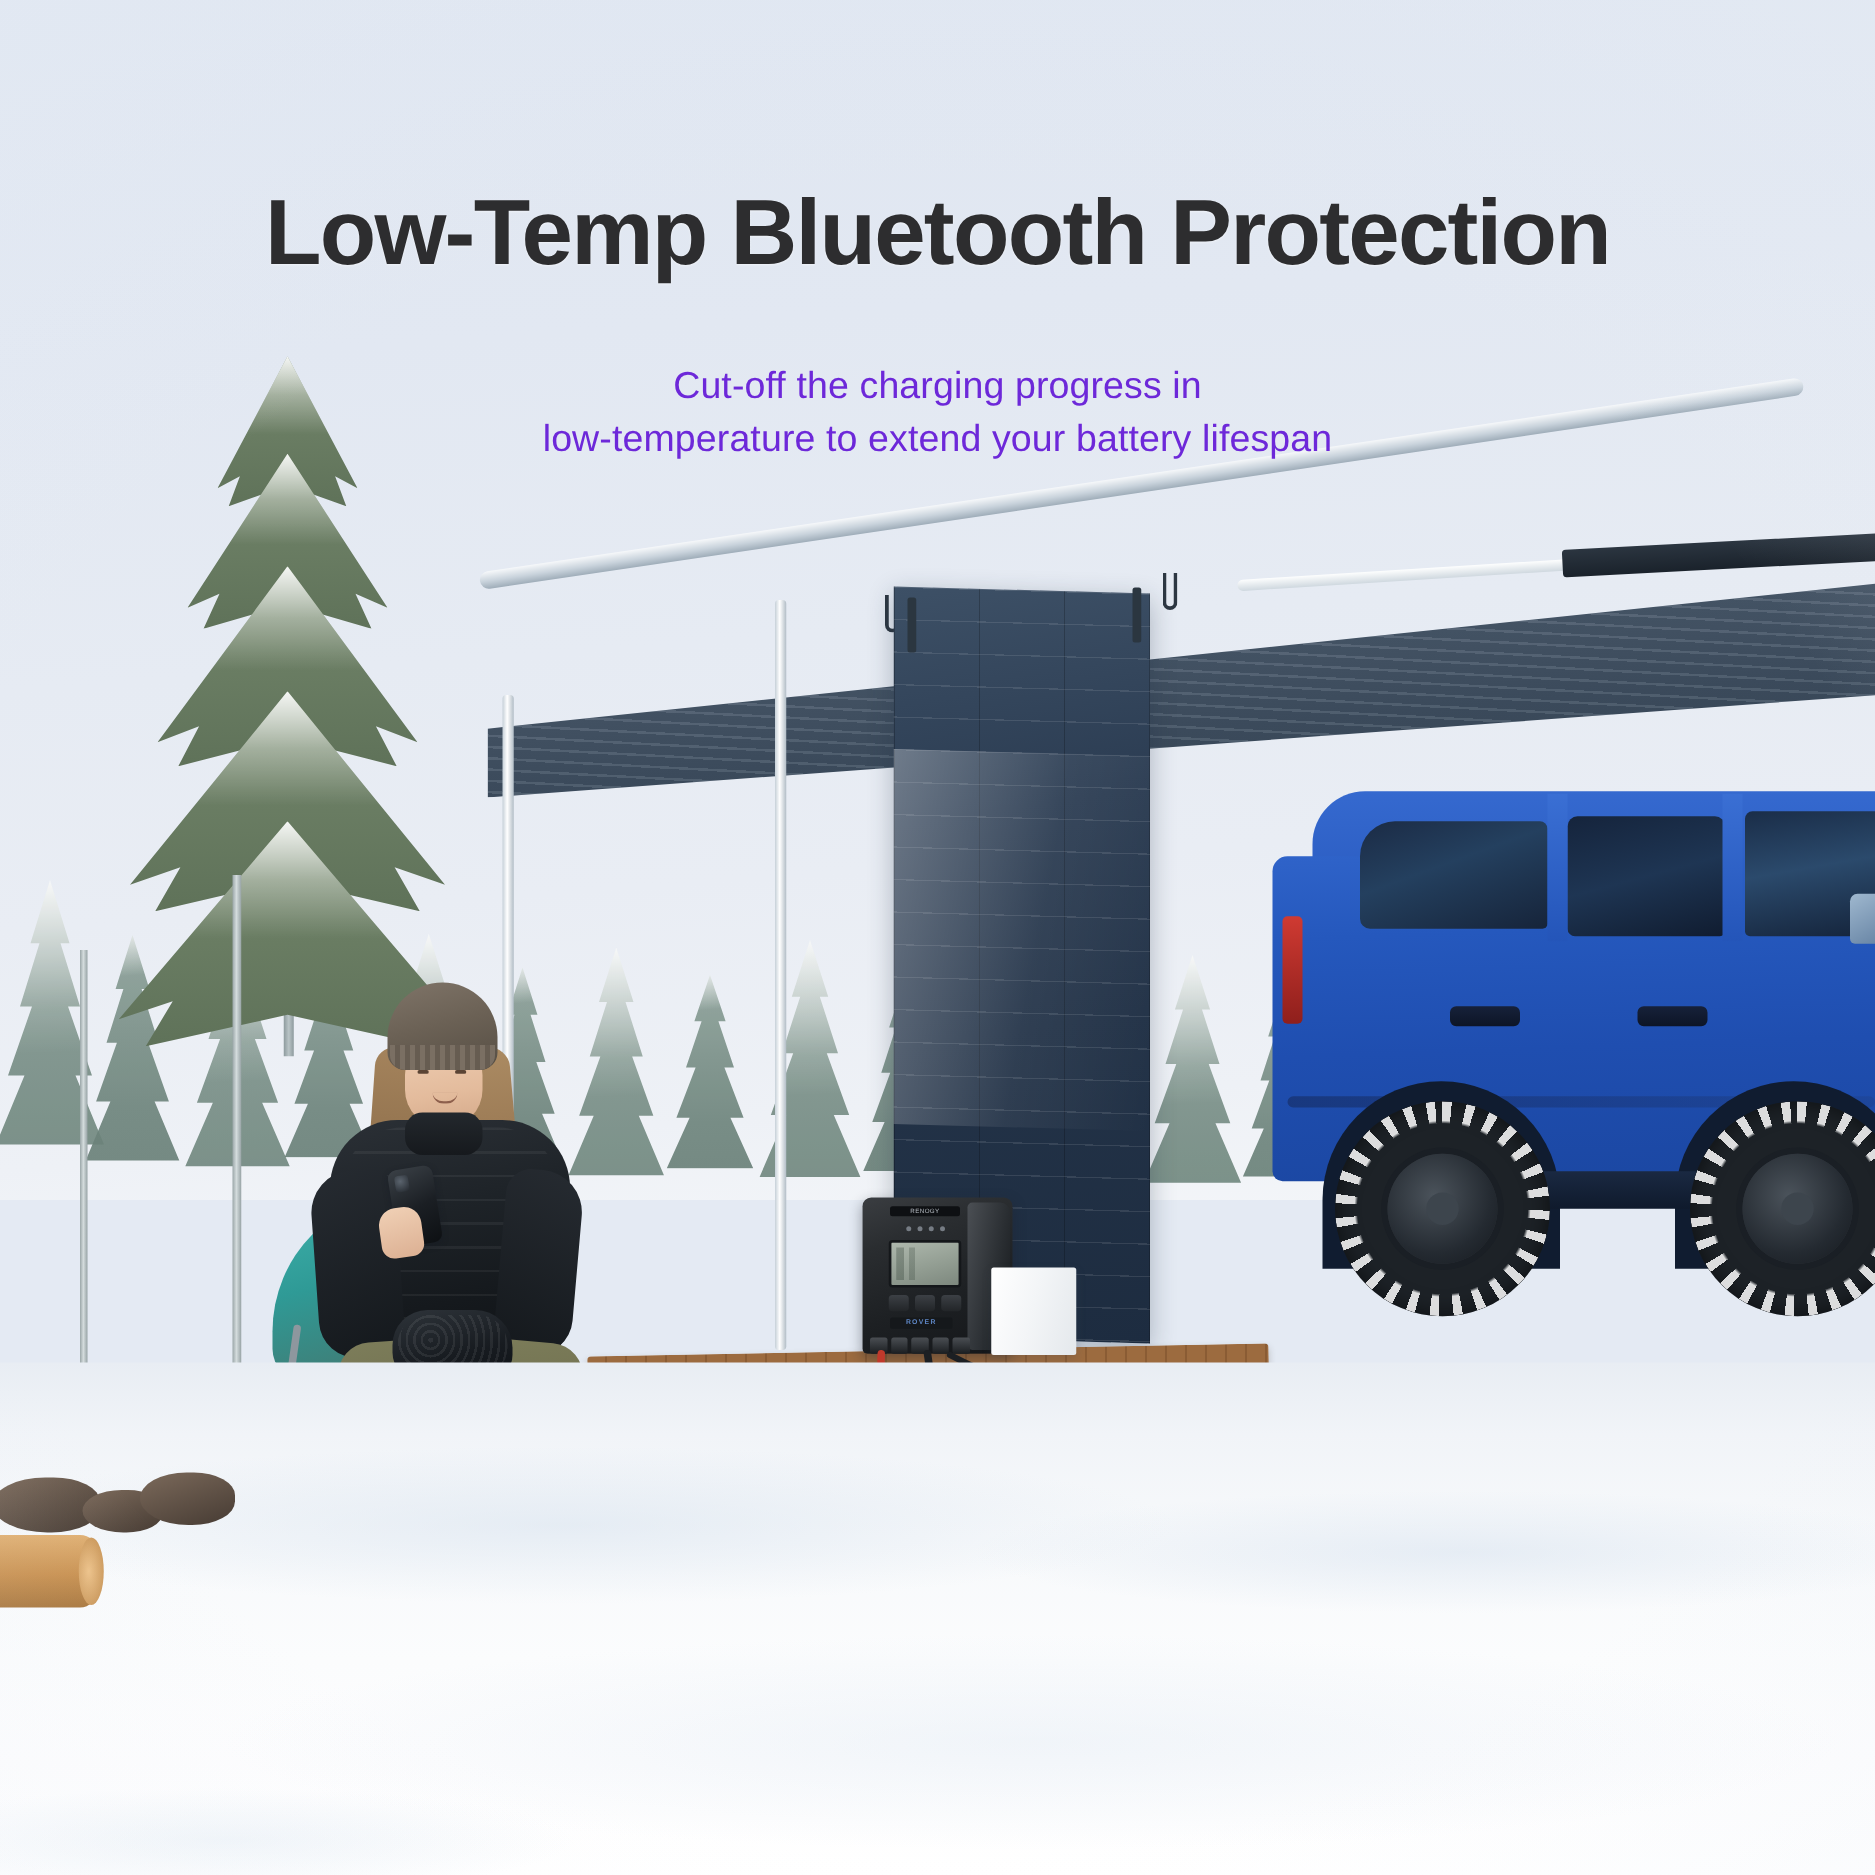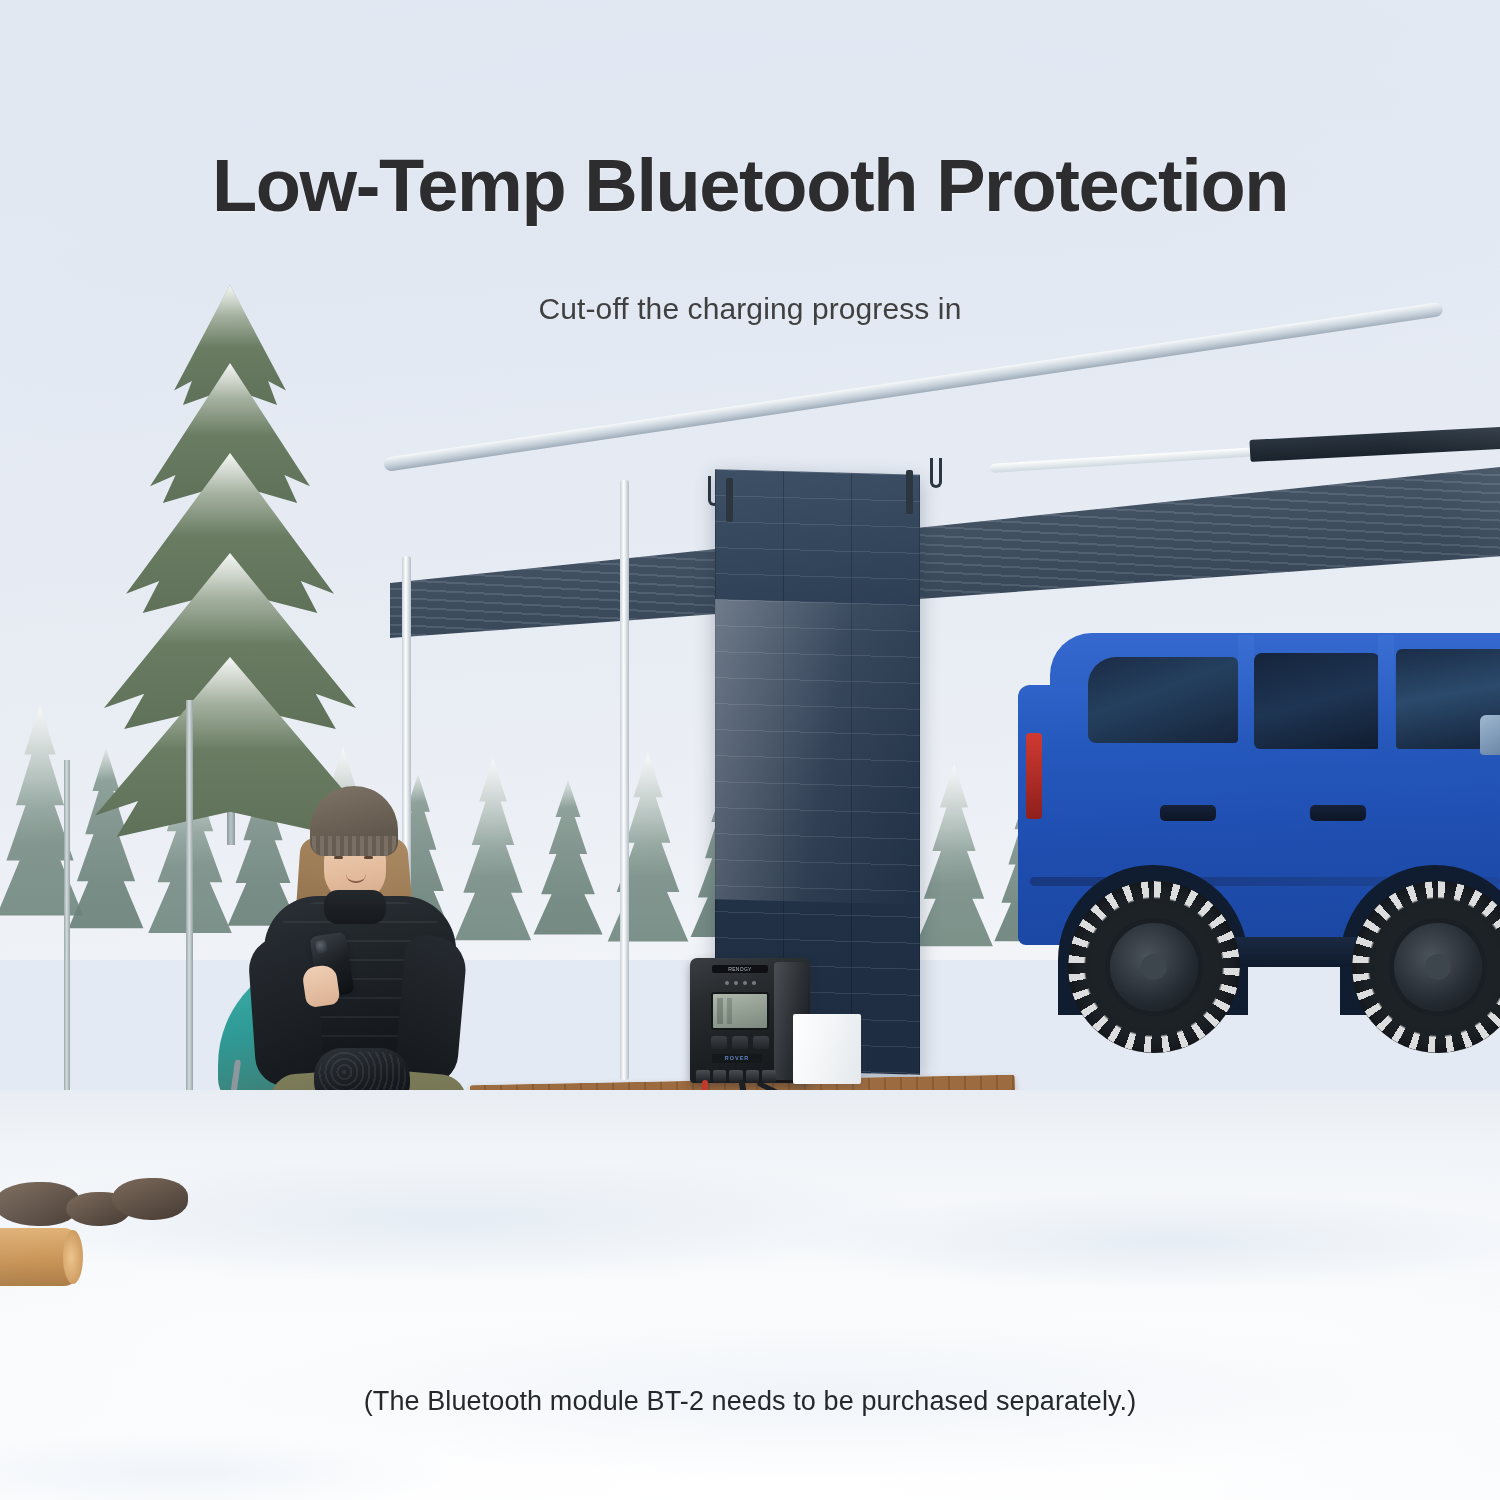--- a/index.html
+++ b/index.html
@@ -502,21 +502,21 @@
   }
 
   
   .headline{
     position:absolute; left:0; top:148px; width:1500px; text-align:center;
     font-size:74px; font-weight:bold; color:#2d2d2f; letter-spacing:-1.4px;
     line-height:1.04; text-shadow:0 1px 2px rgba(255,255,255,.5);
   }
   .subhead{
     position:absolute; left:0; top:288px; width:1500px; text-align:center;
-    font-size:30px; color:#404040; line-height:1.42; letter-spacing:.1px;
+    font-size:30px; color:#6d28d9; line-height:1.42; letter-spacing:.1px;
   }
   .subhead div{ display:block; }
   .footnote{
     position:absolute; left:0; top:1382px; width:1500px; text-align:center;
     font-size:27px; color:#26292c; line-height:1.48; letter-spacing:.1px;
   }
   .footnote div{ display:block; }
 </style>
 </head>
 <body>
@@ -717,17 +717,17 @@
   <div class="rock" style="left:112px; top:1178px; width:76px; height:42px;"></div>
   <div class="log"></div>
 
   <div class="photo-soft"></div>
 </div>
 
 <h1 class="headline">Low-Temp Bluetooth Protection</h1>
 
 <div class="subhead">
   <div>Cut-off the charging progress in</div>
+  <div>low-temperature to extend your battery lifespan</div>
 </div>
 
 <div class="footnote">
-  <div>(The Bluetooth module BT-2 needs to be purchased separately.)</div>
 </div>
 
 </body></html>

